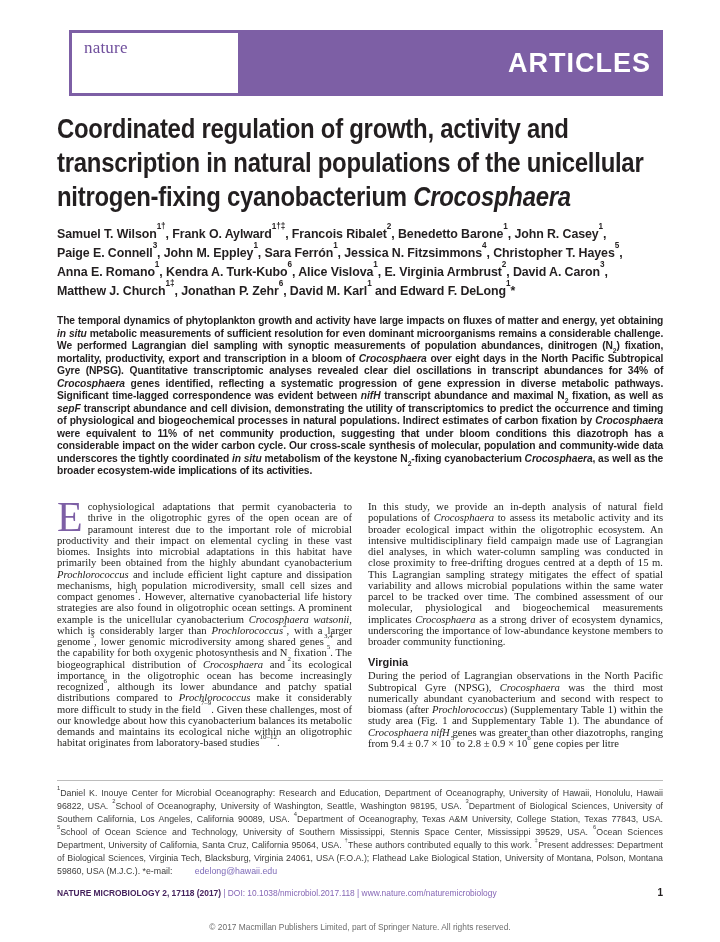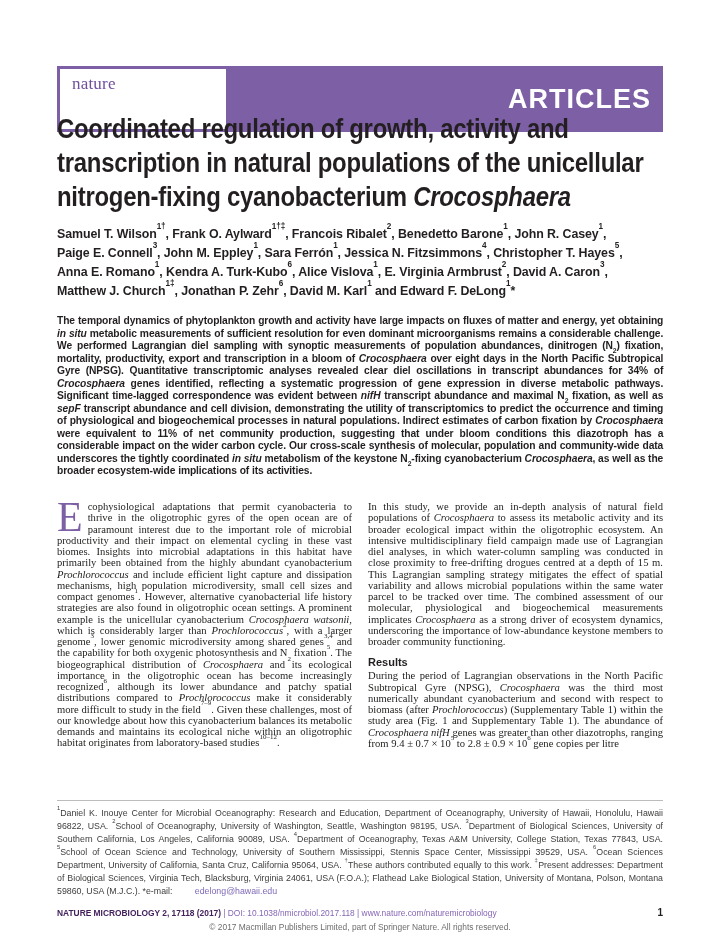--- a/index.html
+++ b/index.html
@@ -9,24 +9,23 @@
     height: 942px;
     margin: 0 auto;
     background: #ffffff;
     overflow: hidden;
     font-family: "Liberation Sans", sans-serif;
     color: #231f20;
   }
   
   .masthead {
     position: absolute;
-    left: 57px; right: 57px; top: 30px;
+    left: 69px; right: 57px; top: 30px;
     height: 66px;
     display: flex;
-    margin-top: 36px;
   }
   .logo-box {
     box-sizing: border-box;
     width: 172px;
     border: 3px solid #7d5fa5;
     background: #ffffff;
     padding: 5px 0 0 12px;
     font-family: "Liberation Serif", serif;
     color: #6f4e9c;
   }
@@ -151,21 +150,21 @@
     margin-top: 9px;
     display: flex;
     justify-content: space-between;
     align-items: baseline;
     font-size: 8.4px;
   }
   .fjournal { font-weight: 700; color: #44215c; }
   .flinks { color: #8566b5; cursor: pointer; }
   .pagenum { font-weight: 700; font-size: 10px; color: #231f20; }
   .copyright {
-    margin-top: 4px;
+    margin-top: 24px;
     text-align: center;
     font-size: 8.4px;
     color: #6d6d6d;
   }
 </style>
 </head>
 <body>
 
 <div class="page">
 
@@ -183,21 +182,21 @@
   <p class="authors">Samuel T. Wilson<sup>1†</sup>, Frank O. Aylward<sup>1†‡</sup>, Francois Ribalet<sup>2</sup>, Benedetto Barone<sup>1</sup>, John R. Casey<sup>1</sup>,<br>Paige E. Connell<sup>3</sup>, John M. Eppley<sup>1</sup>, Sara Ferrón<sup>1</sup>, Jessica N. Fitzsimmons<sup>4</sup>, Christopher T. Hayes<sup>5</sup>,<br>Anna E. Romano<sup>1</sup>, Kendra A. Turk-Kubo<sup>6</sup>, Alice Vislova<sup>1</sup>, E. Virginia Armbrust<sup>2</sup>, David A. Caron<sup>3</sup>,<br>Matthew J. Church<sup>1‡</sup>, Jonathan P. Zehr<sup>6</sup>, David M. Karl<sup>1</sup> and Edward F. DeLong<sup>1</sup>*</p>
 
   <p class="abstract">The temporal dynamics of phytoplankton growth and activity have large impacts on fluxes of matter and energy, yet obtaining <i>in situ</i> metabolic measurements of sufficient resolution for even dominant microorganisms remains a considerable challenge. We performed Lagrangian diel sampling with synoptic measurements of population abundances, dinitrogen (N<sub>2</sub>) fixation, mortality, productivity, export and transcription in a bloom of <i>Crocosphaera</i> over eight days in the North Pacific Subtropical Gyre (NPSG). Quantitative transcriptomic analyses revealed clear diel oscillations in transcript abundances for 34% of <i>Crocosphaera</i> genes identified, reflecting a systematic progression of gene expression in diverse metabolic pathways. Significant time-lagged correspondence was evident between <i>nifH</i> transcript abundance and maximal N<sub>2</sub> fixation, as well as <i>sepF</i> transcript abundance and cell division, demonstrating the utility of transcriptomics to predict the occurrence and timing of physiological and biogeochemical processes in natural populations. Indirect estimates of carbon fixation by <i>Crocosphaera</i> were equivalent to 11% of net community production, suggesting that under bloom conditions this diazotroph has a considerable impact on the wider carbon cycle. Our cross-scale synthesis of molecular, population and community-wide data underscores the tightly coordinated <i>in situ</i> metabolism of the keystone N<sub>2</sub>-fixing cyanobacterium <i>Crocosphaera</i>, as well as the broader ecosystem-wide implications of its activities.</p>
 
   <div class="columns">
     <div class="col">
       <p class="body-par"><span class="dropcap">E</span><span>cophysiological adaptations that permit cyanobacteria to thrive in the oligotrophic gyres of the open ocean are of paramount interest due to the important role of microbial productivity and their impact on elemental cycling in these vast biomes. Insights into microbial adaptations in this habitat have primarily been obtained from the highly abundant cyanobacterium <i>Prochlorococcus</i> and include efficient light capture and dissipation mechanisms, high population microdiversity, small cell sizes and compact genomes<sup>1</sup>. However, alternative cyanobacterial life history strategies are also found in oligotrophic ocean settings. A prominent example is the unicellular cyanobacterium <i>Crocosphaera watsonii</i>, which is considerably larger than <i>Prochlorococcus</i><sup>2</sup>, with a larger genome<sup>3</sup>, lower genomic microdiversity among shared genes<sup>3,4</sup> and the capability for both oxygenic photosynthesis and N<sub>2</sub> fixation<sup>5</sup>. The biogeographical distribution of <i>Crocosphaera</i> and its ecological importance in the oligotrophic ocean has become increasingly recognized<sup>6</sup>, although its lower abundance and patchy spatial distributions compared to <i>Prochlorococcus</i> make it considerably more difficult to study in the field<sup>7–9</sup>. Given these challenges, most of our knowledge about how this cyanobacterium balances its metabolic demands and maintains its ecological niche within an oligotrophic habitat originates from laboratory-based studies<sup>10–12</sup>.</span></p>
     </div>
     <div class="col">
       <p class="body-par">In this study, we provide an in-depth analysis of natural field populations of <i>Crocosphaera</i> to assess its metabolic activity and its broader ecological impact within the oligotrophic ecosystem. An intensive multidisciplinary field campaign made use of Lagrangian diel analyses, in which water-column sampling was conducted in close proximity to free-drifting drogues centred at a depth of 15 m. This Lagrangian sampling strategy mitigates the effect of spatial variability and allows microbial populations within the same water parcel to be tracked over time. The combined assessment of our molecular, physiological and biogeochemical measurements implicates <i>Crocosphaera</i> as a strong driver of ecosystem dynamics, underscoring the importance of low-abundance keystone members to broader community functioning.</p>
-      <h2 class="results-head">Results</h2>
+      <h2 class="results-head">Virginia</h2>
       <p class="body-par">During the period of Lagrangian observations in the North Pacific Subtropical Gyre (NPSG), <i>Crocosphaera</i> was the third most numerically abundant cyanobacterium and second with respect to biomass (after <i>Prochlorococcus</i>) (Supplementary Table 1) within the study area (Fig. 1 and Supplementary Table 1). The abundance of <i>Crocosphaera nifH</i> genes was greater than other diazotrophs, ranging from 9.4 ± 0.7 × 10<sup>5</sup> to 2.8 ± 0.9 × 10<sup>6</sup> gene copies per litre</p>
     </div>
   </div>
 
   <footer class="bottom">
     <p class="affil"><span><sup>1</sup>Daniel K. Inouye Center for Microbial Oceanography: Research and Education, Department of Oceanography, University of Hawaii, Honolulu, Hawaii 96822, USA. <sup>2</sup>School of Oceanography, University of Washington, Seattle, Washington 98195, USA. <sup>3</sup>Department of Biological Sciences, University of Southern California, Los Angeles, California 90089, USA. <sup>4</sup>Department of Oceanography, Texas A&amp;M University, College Station, Texas 77843, USA. <sup>5</sup>School of Ocean Science and Technology, University of Southern Mississippi, Stennis Space Center, Mississippi 39529, USA. <sup>6</sup>Ocean Sciences Department, University of California, Santa Cruz, California 95064, USA. <sup>†</sup>These authors contributed equally to this work. <sup>‡</sup>Present addresses: Department of Biological Sciences, Virginia Tech, Blacksburg, Virginia 24061, USA (F.O.A.); Flathead Lake Biological Station, University of Montana, Polson, Montana 59860, USA (M.J.C.). *e-mail: </span><a class="email">edelong@hawaii.edu</a></p>
     <div class="footline">
       <div><span class="fjournal">NATURE MICROBIOLOGY 2, 17118 (2017)</span><span class="flinks"> | DOI: 10.1038/nmicrobiol.2017.118 | www.nature.com/naturemicrobiology</span></div>
       <div class="pagenum">1</div>
     </div>

